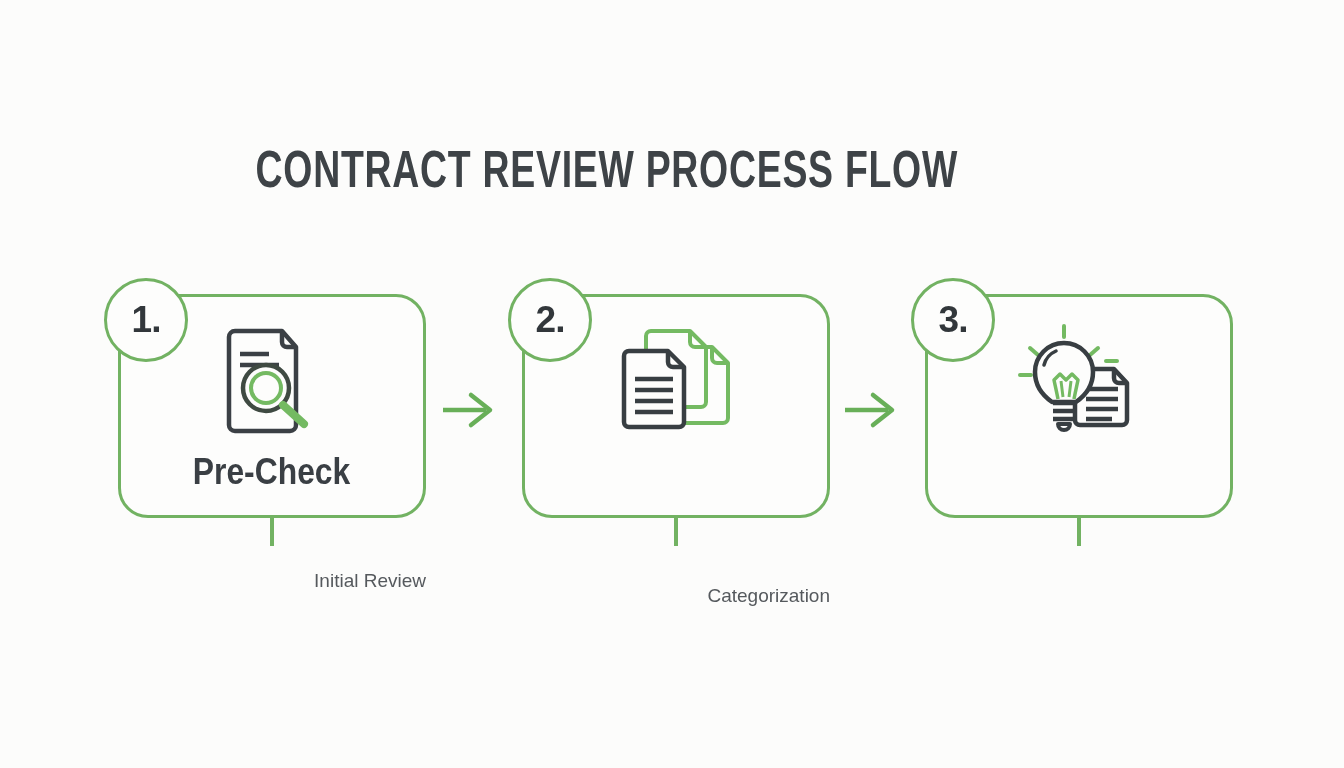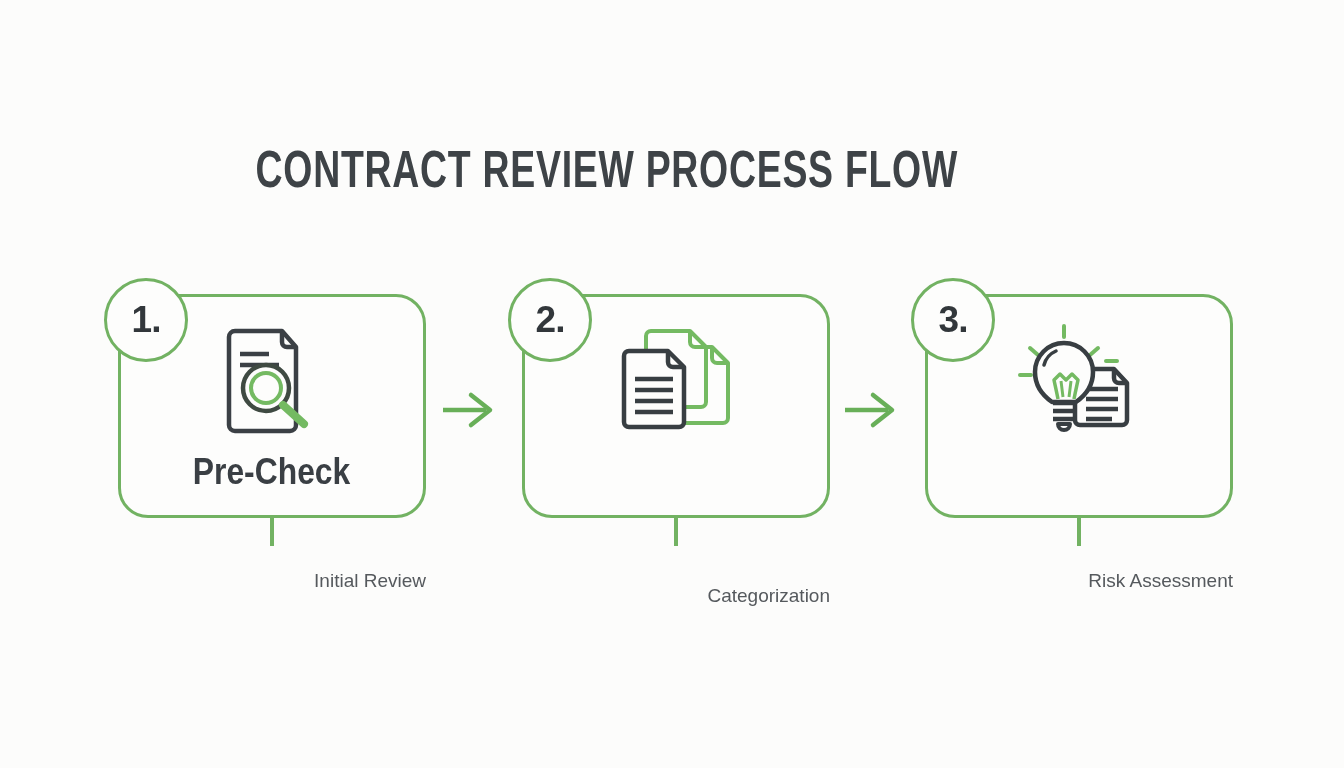--- a/index.html
+++ b/index.html
@@ -204,15 +204,14 @@
         <line x1="37" y1="88" x2="59" y2="88" stroke="#383e42" stroke-width="4.5"></line>
         <line x1="37" y1="96" x2="59" y2="96" stroke="#383e42" stroke-width="4.5"></line>
         <path d="M42 101 h12 a6 6 0 0 1 -12 0 Z" stroke="#383e42" stroke-width="4" fill="#fdfdfc" stroke-linejoin="round"></path>
       </svg>
     </div>
     <div class="stub"></div>
   </div>
 
   <div class="caption c1">Initial Review</div>
   <div class="caption c2">Categorization</div>
-  <div class="caption c3">Risk Assessment</div>
 
 </div>
 
 </body></html>

